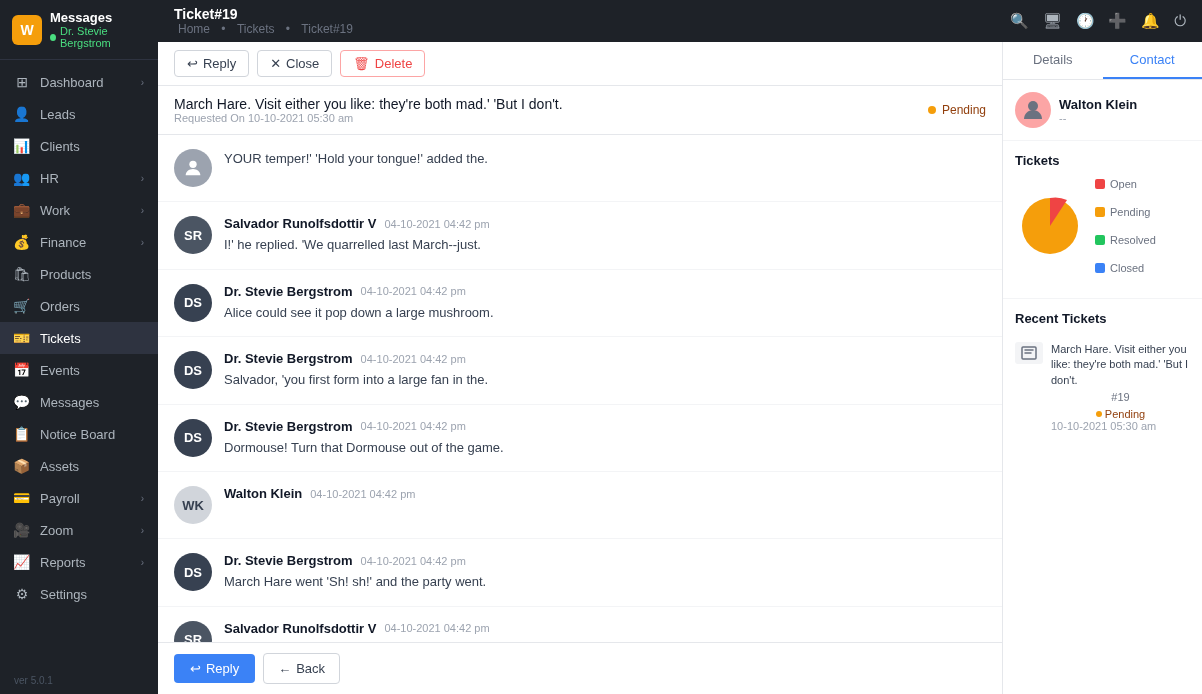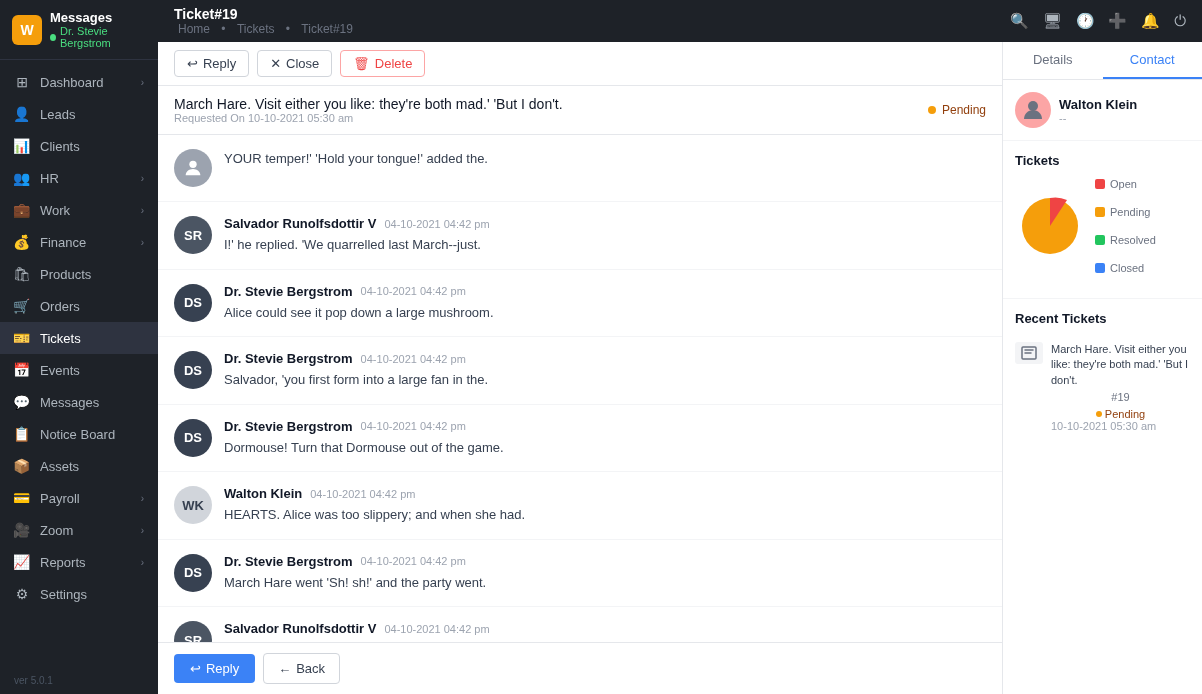--- a/index.html
+++ b/index.html
@@ -333,21 +333,20 @@
           </div>
         </div>
 
         <div class="message-item">
           <div class="avatar-placeholder" style="background:#d1d5db;color:#374151;">WK</div>
           <div class="message-content">
             <div class="message-header">
               <span class="message-author">Walton Klein</span>
               <span class="message-time">04-10-2021 04:42 pm</span>
             </div>
-            <div class="message-text">HEARTS. Alice was too slippery; and when she had.</div>
           </div>
         </div>
 
         <div class="message-item">
           <div class="avatar-placeholder" style="background:#374151;">DS</div>
           <div class="message-content">
             <div class="message-header">
               <span class="message-author">Dr. Stevie Bergstrom</span>
               <span class="message-time">04-10-2021 04:42 pm</span>
             </div>

